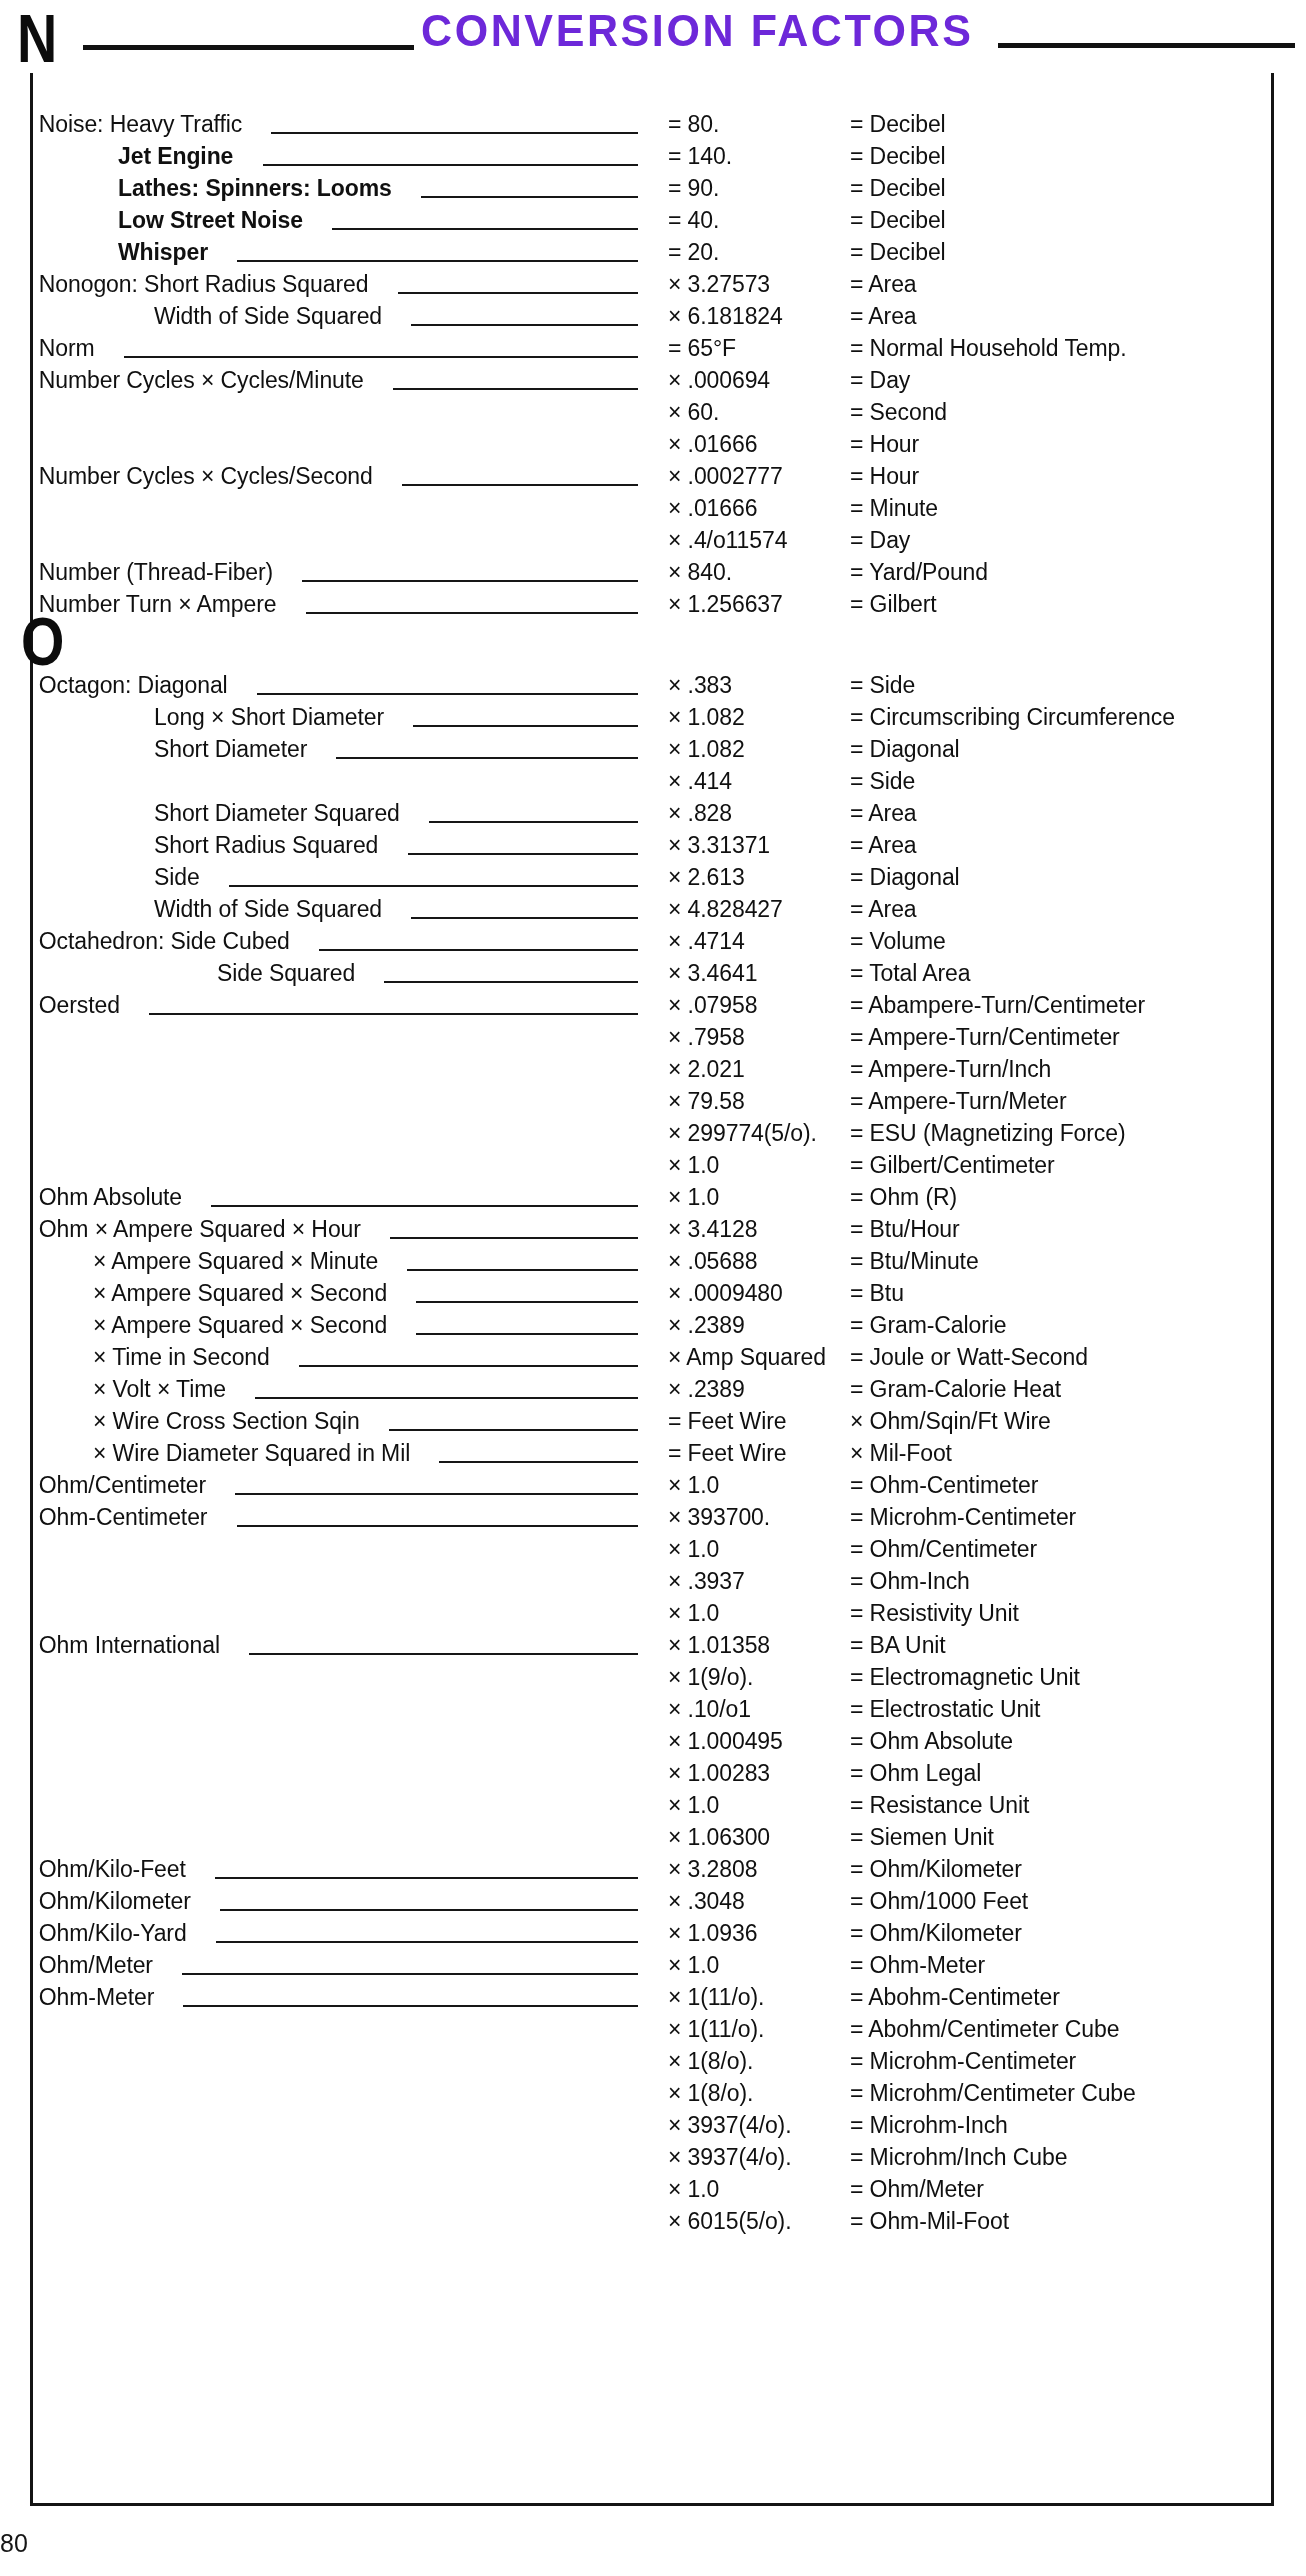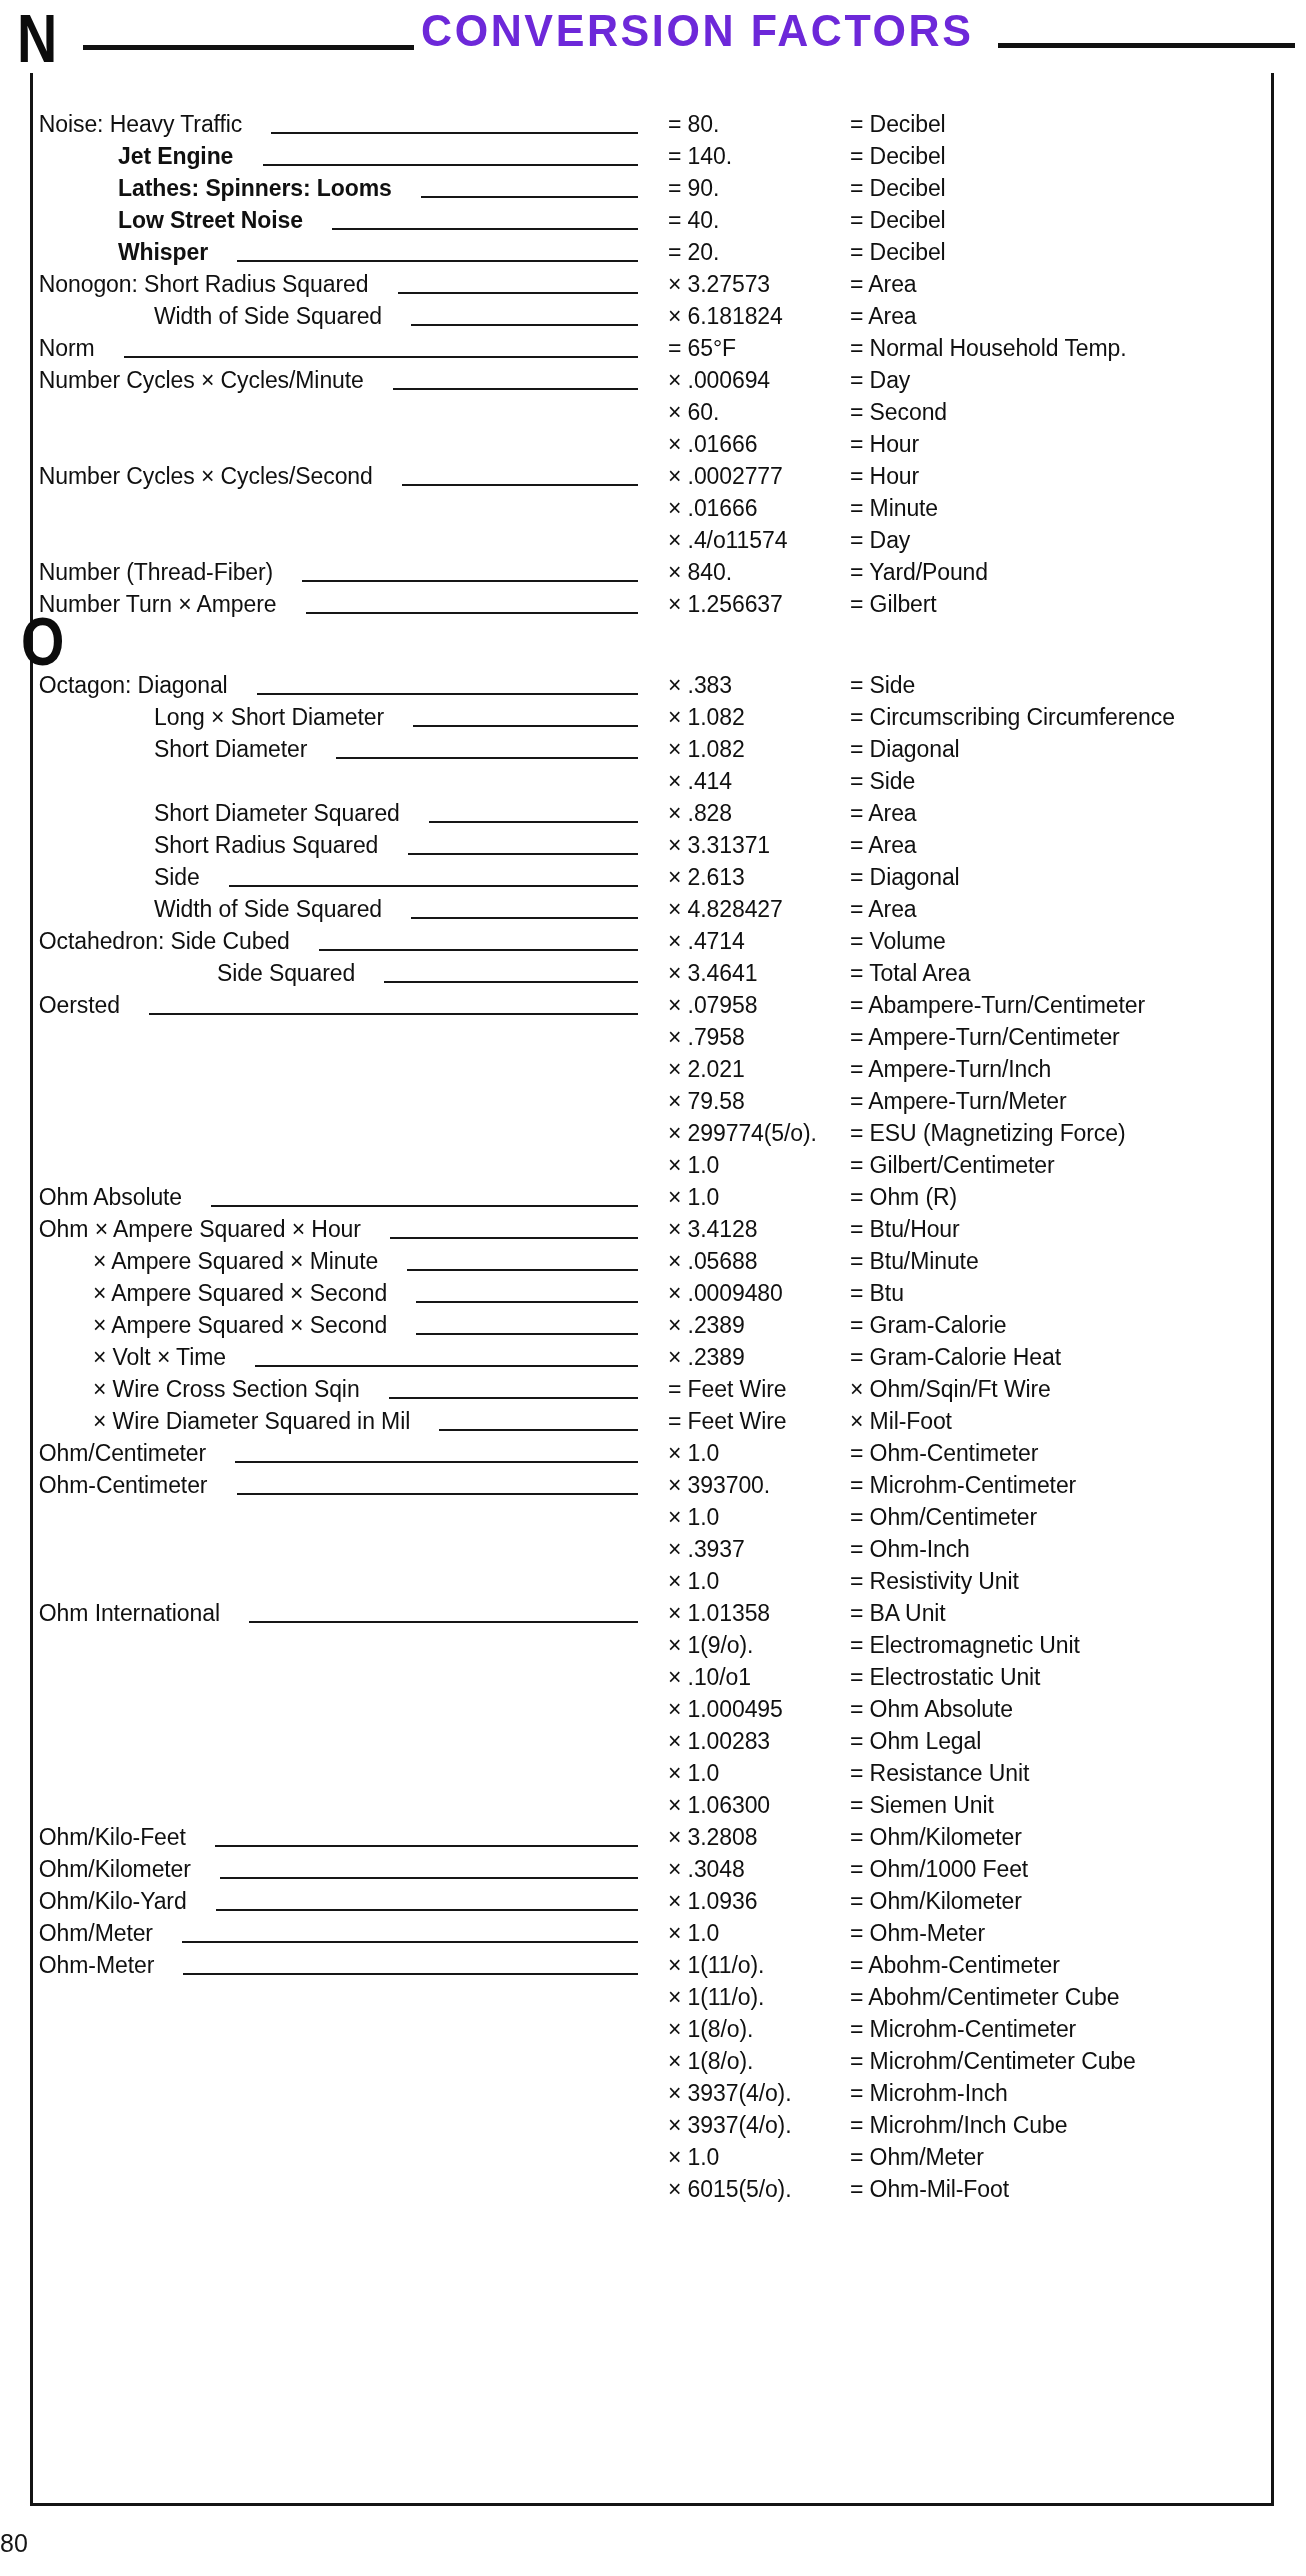--- a/index.html
+++ b/index.html
@@ -397,20 +397,28 @@
 
   <div class="row ind-4">
     <div class="labelwrap">
       <span class="label">× Ampere Squared × Second</span>
       <span class="leader"></span>
     </div>
     <span class="factor">× .2389</span>
     <span class="result">= Gram-Calorie</span>
   </div>
 
+  <div class="row ind-4">
+    <div class="labelwrap">
+      <span class="label">× Time in Second</span>
+      <span class="leader"></span>
+    </div>
+    <span class="factor">× Amp Squared</span>
+    <span class="result">= Joule or Watt-Second</span>
+  </div>
 
   <div class="row ind-4">
     <div class="labelwrap">
       <span class="label">× Volt × Time</span>
       <span class="leader"></span>
     </div>
     <span class="factor">× .2389</span>
     <span class="result">= Gram-Calorie Heat</span>
   </div>
 

